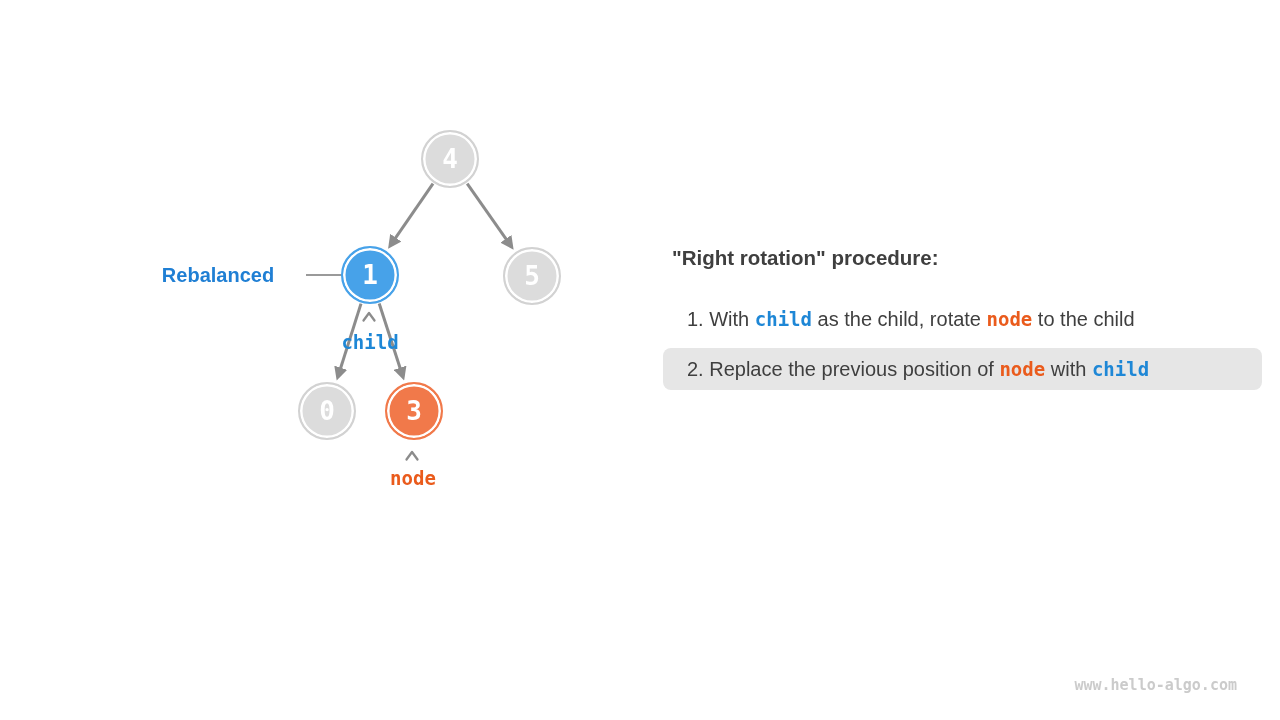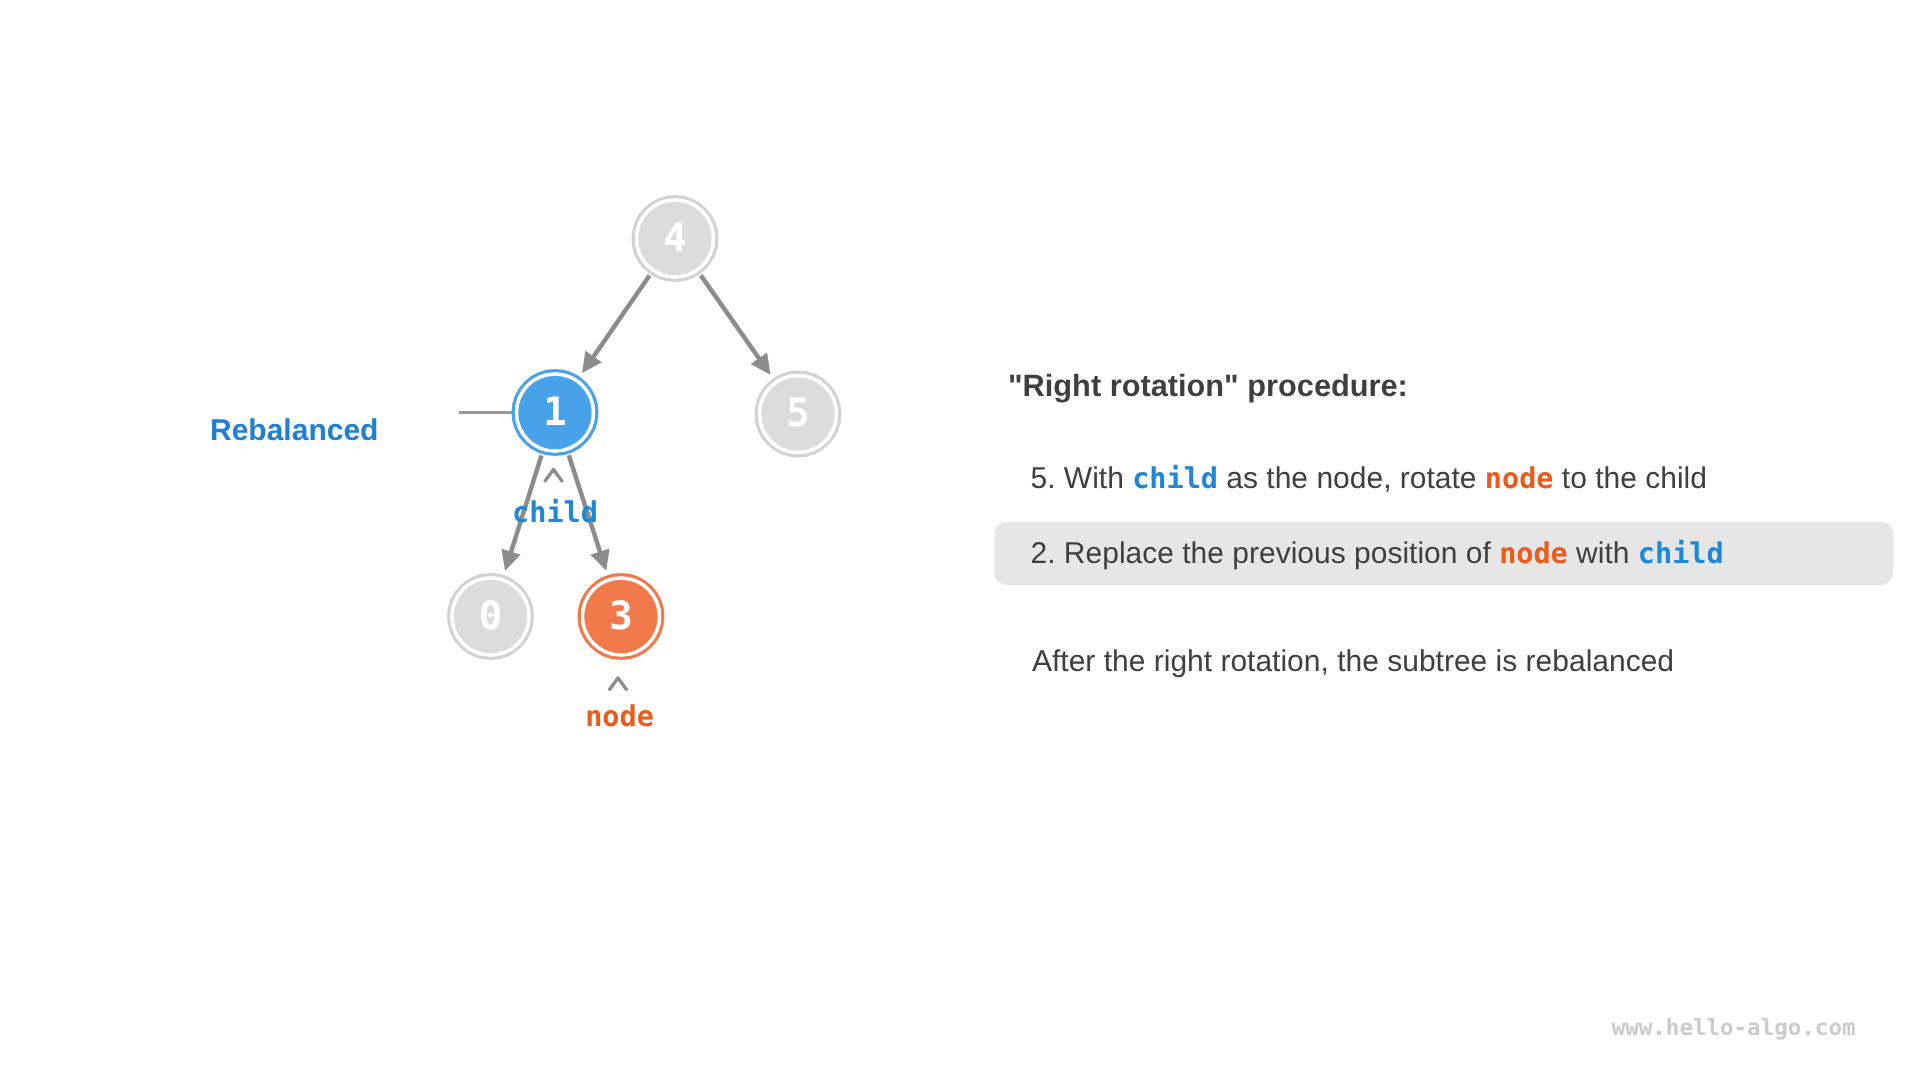--- a/index.html
+++ b/index.html
@@ -20,22 +20,22 @@
     position:absolute;width:58px;height:58px;border-radius:50%;z-index:2;
     display:flex;align-items:center;justify-content:center;
     border:2.5px solid;box-shadow:inset 0 0 0 2.5px #ffffff;
     color:#ffffff;font-family:"DejaVu Sans Mono","Liberation Mono",monospace;
     font-size:26px;font-weight:600;
   }
   .tree-node.gray{background:var(--gray-fill);border-color:var(--gray-border);}
   .tree-node.blue{background:var(--blue);border-color:var(--blue);}
   .tree-node.orange{background:var(--orange);border-color:var(--orange);}
   .rebalanced-label{
-    position:absolute;left:140px;top:262px;width:156px;z-index:3;text-align:left;
-    font-weight:bold;font-size:20px;color:var(--rebalanced-blue);line-height:26px;margin-top:12px;
+    position:absolute;left:140px;top:262px;width:156px;z-index:3;text-align:center;
+    font-weight:bold;font-size:20px;color:var(--rebalanced-blue);line-height:26px;
   }
   .rebalanced-connector{position:absolute;left:306px;top:274px;width:36px;height:2px;background:#9a9a9a;z-index:1;}
   .tree-code-label{
     position:absolute;width:110px;z-index:3;text-align:center;
     font-family:"DejaVu Sans Mono","Liberation Mono",monospace;font-weight:bold;font-size:19px;line-height:22px;
   }
   .child-label{left:315px;top:331px;color:var(--label-blue);}
   .node-label{left:358px;top:467px;color:var(--label-orange);}
   
   #panel{position:absolute;left:663px;top:0;width:599px;height:520px;z-index:2;}
@@ -110,22 +110,21 @@
 
     <div class="rebalanced-connector"></div>
     <div class="rebalanced-label">Rebalanced</div>
     <div class="tree-code-label child-label">child</div>
     <div class="tree-code-label node-label">node</div>
   </div>
 
   <div id="panel">
     <div class="panel-heading">"Right rotation" procedure:</div>
     <div id="steps">
-        <div class="step-row"><span>5. With </span><span class="code-blue">child</span><span> as the node, rotate </span><span class="code-orange">node</span><span> to the child</span></div>
+        <div class="step-row"><span>1. With </span><span class="code-blue">child</span><span> as the child, rotate </span><span class="code-orange">node</span><span> to the child</span></div>
         <div class="step-row highlight"><span>2. Replace the previous position of </span><span class="code-orange">node</span><span> with </span><span class="code-blue">child</span></div>
       </div>
-    <div class="panel-note">After the right rotation, the subtree is rebalanced</div>
   </div>
 
 
   <div class="watermark">www.hello-algo.com</div>
 
 </div>
 
 </body></html>

